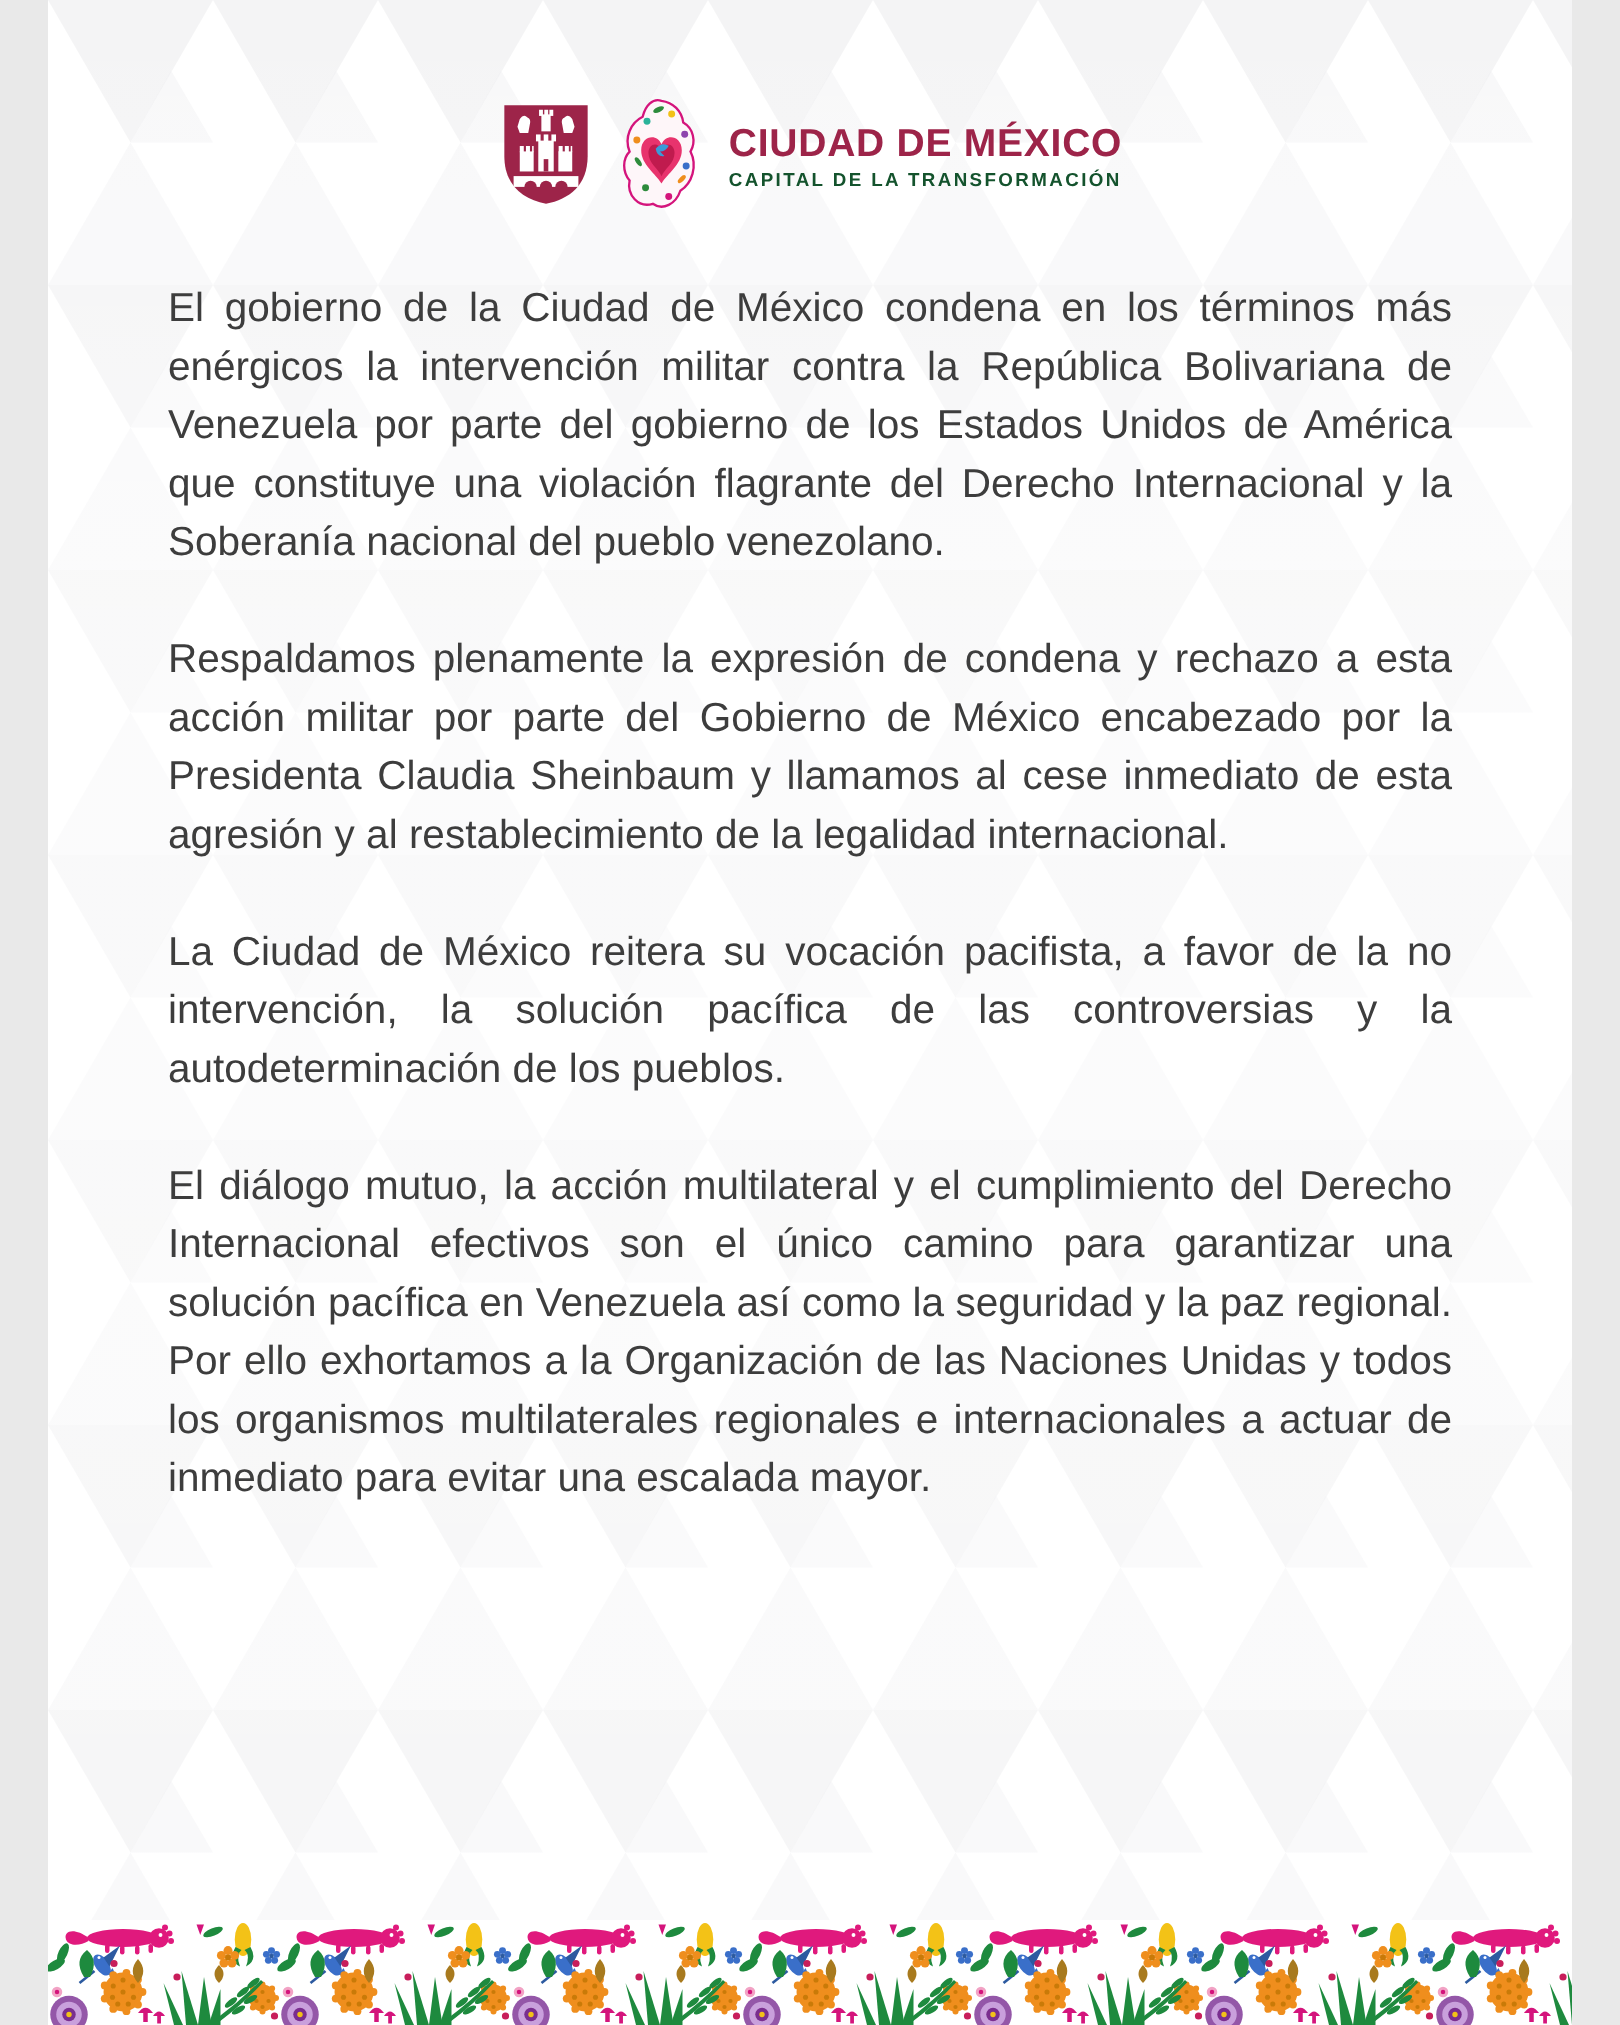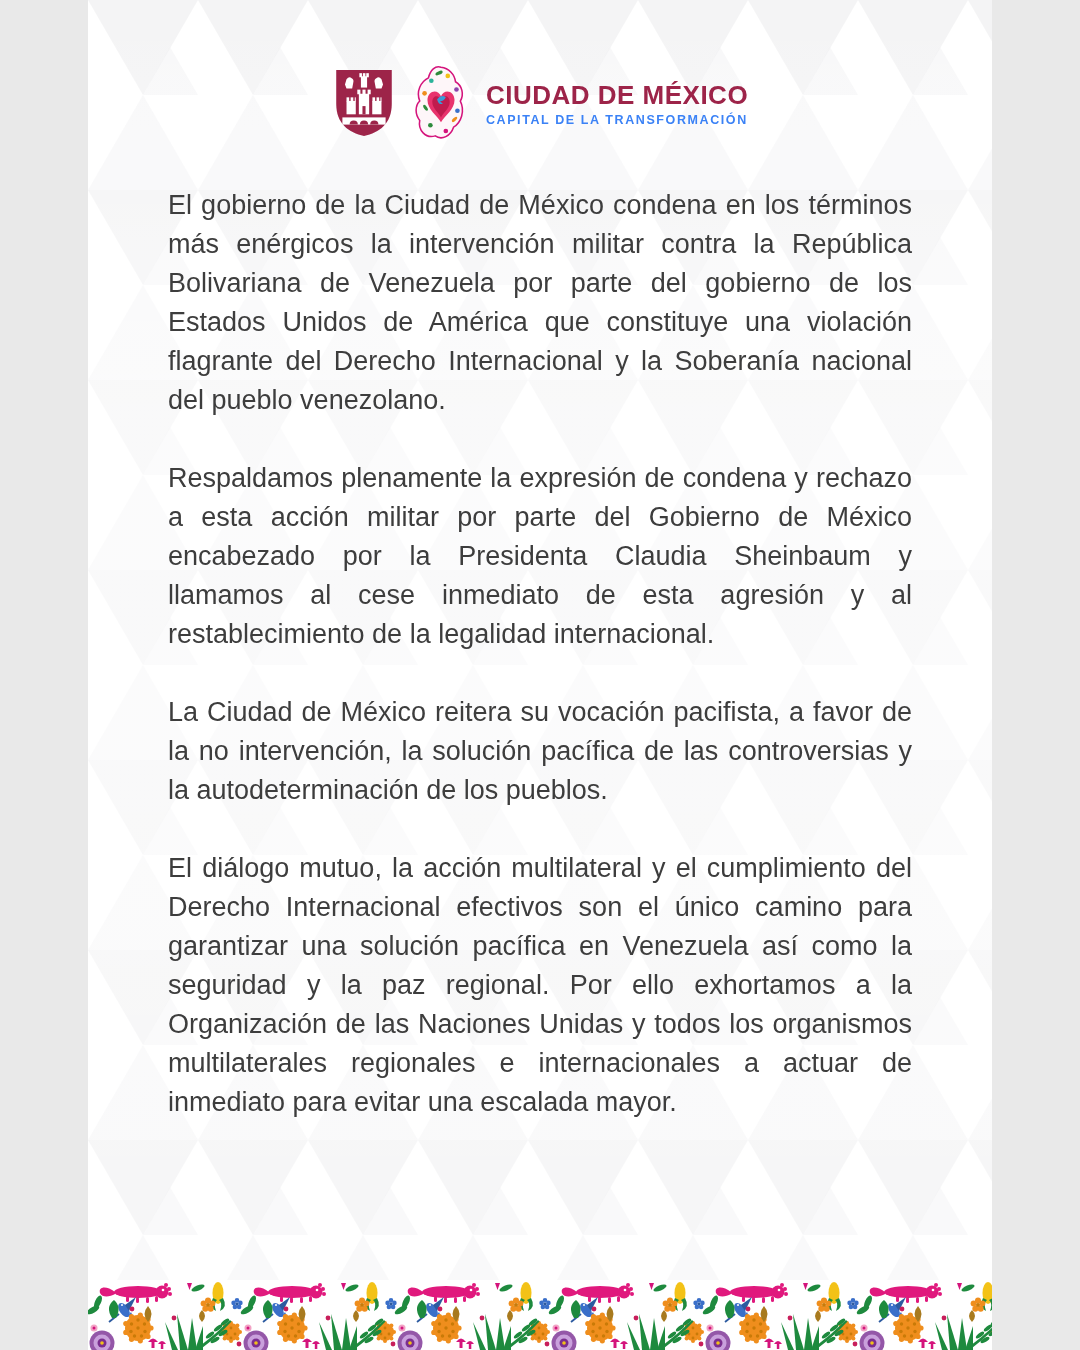--- a/index.html
+++ b/index.html
@@ -1,18 +1,18 @@
 <!DOCTYPE html>
 <html><head>
 <meta charset="utf-8">
 <style>
   html,body{margin:0;padding:0;background:#e9e9e9;}
   .page{
     position:relative;
-    width:904px;height:1350px;
+    width:1016px;height:1350px;
     margin:0 auto;
     background:#ffffff;
     overflow:hidden;
     font-family:"Liberation Sans", sans-serif;
   }
   .bg-pattern{position:absolute;top:0;left:0;z-index:0;}
   .bg-fade{
     position:absolute;inset:0;z-index:0;
     background:linear-gradient(to bottom,
       rgba(255,255,255,0) 0%,
@@ -119,21 +119,21 @@
           <ellipse cx="14" cy="45" rx="3.5" ry="1.6" fill="#2e8b3c" transform="rotate(55 14 45)"></ellipse>
           <ellipse cx="44" cy="57" rx="3.5" ry="1.6" fill="#ef8e1d" transform="rotate(-45 44 57)"></ellipse>
         </g>
         <path d="M30,33 C27,25 16,27 16,37 C16,47 26,53 30,60 C34,53 44,47 44,37 C44,27 33,25 30,33 Z" fill="#e8336d"></path>
         <path d="M30,37 C28,31 21,32 21,39 C21,46 28,50 30,55 C32,50 39,46 39,39 C39,32 32,31 30,37 Z" fill="#c01b4e"></path>
         <path d="M26,36 q4,-5 9,-2 q-2,4 -6,4 l3,3 q-5,1 -6,-5 z" fill="#3a9bd8"></path>
       </svg>
 
       <div class="logo-text">
         <div class="logo-title" style="color:#9d2449;">CIUDAD DE MÉXICO</div>
-        <div class="logo-subtitle" style="color:#3b82f6;">CAPITAL DE LA TRANSFORMACIÓN</div>
+        <div class="logo-subtitle" style="color:#14532d;">CAPITAL DE LA TRANSFORMACIÓN</div>
       </div>
     </div>
 
 
     <div class="body-text" style="color:#3d3d3d;">
       <p>El gobierno de la Ciudad de México condena en los términos más enérgicos la intervención militar contra la República Bolivariana de Venezuela por parte del gobierno de los Estados Unidos de América que constituye una violación flagrante del Derecho Internacional y la Soberanía nacional del pueblo venezolano.</p>
       <p>Respaldamos plenamente la expresión de condena y rechazo a esta acción militar por parte del Gobierno de México encabezado por la Presidenta Claudia Sheinbaum y llamamos al cese inmediato de esta agresión y al restablecimiento de la legalidad internacional.</p>
       <p>La Ciudad de México reitera su vocación pacifista, a favor de la no intervención, la solución pacífica de las controversias y la autodeterminación de los pueblos.</p>
       <p>El diálogo mutuo, la acción multilateral y el cumplimiento del Derecho Internacional efectivos son el único camino para garantizar una solución pacífica en Venezuela así como la seguridad y la paz regional. Por ello exhortamos a la Organización de las Naciones Unidas y todos los organismos multilaterales regionales e internacionales a actuar de inmediato para evitar una escalada mayor.</p>
     </div>

